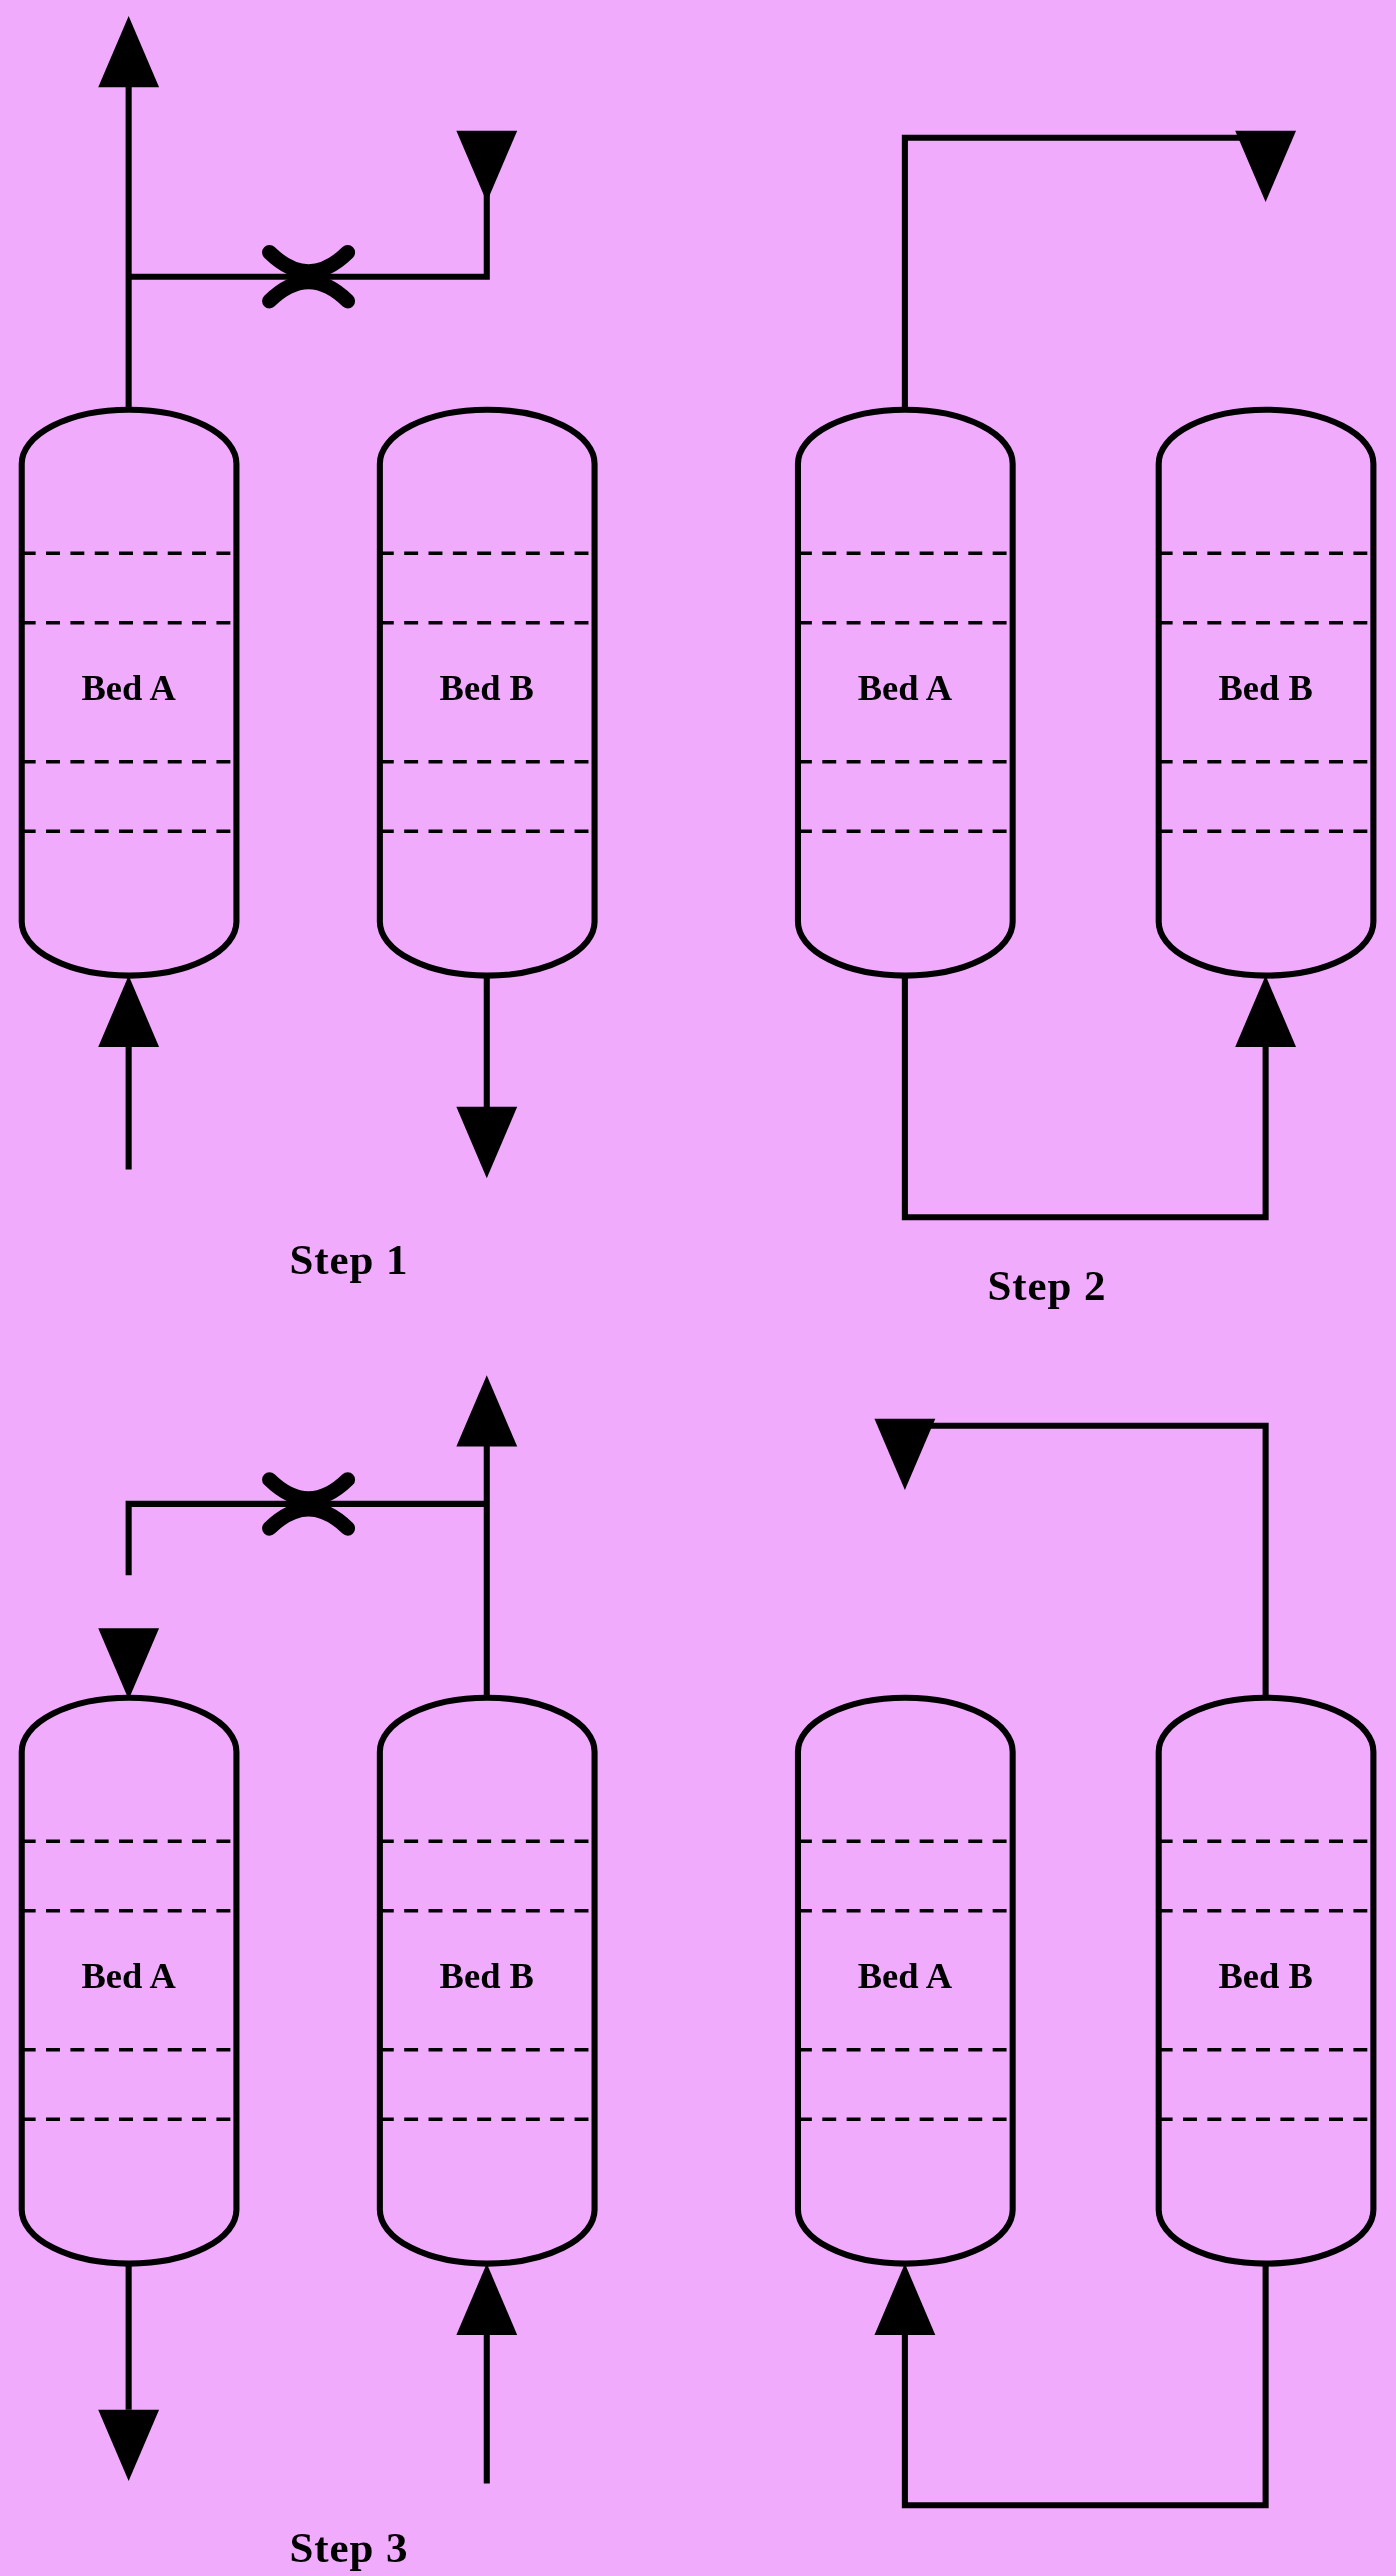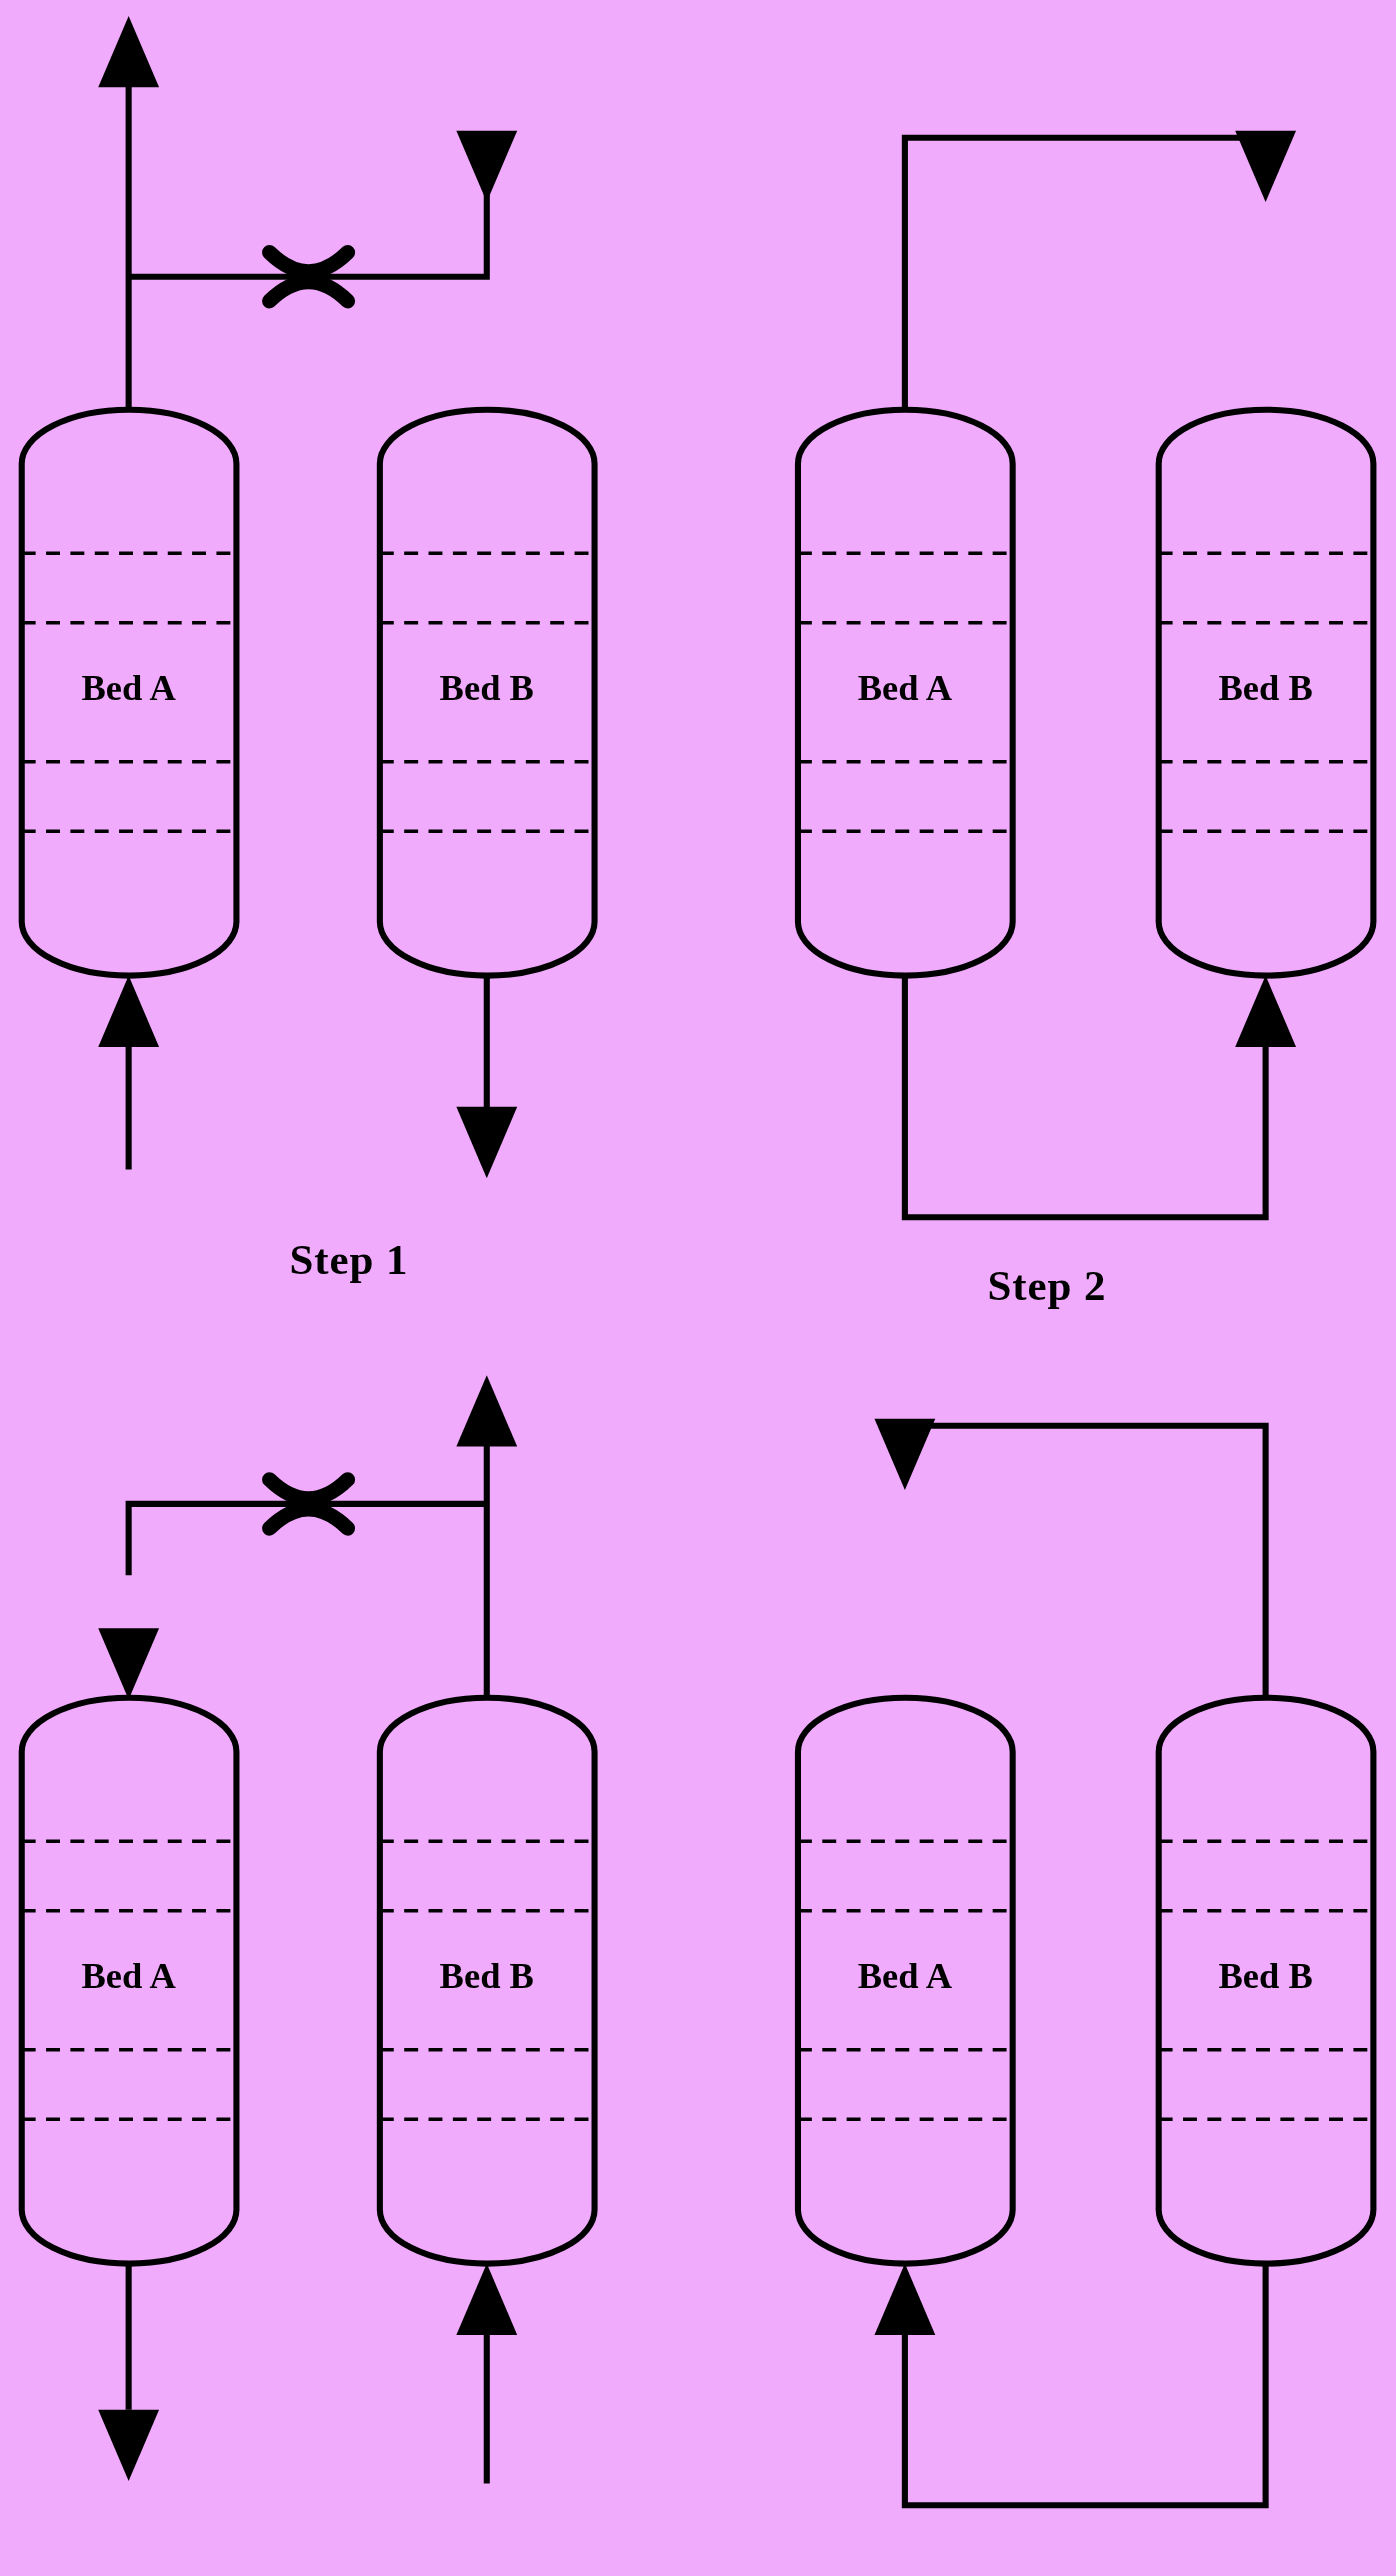--- a/index.html
+++ b/index.html
@@ -193,20 +193,21 @@
 
       <g fill="none" stroke="#000000" stroke-width="17" stroke-linecap="round">
         <path d="M 310 220 Q 355 264 400 220"></path>
         <path d="M 310 276 Q 355 232 400 276"></path>
       </g>
 
       <text class="bed-label" x="148" y="805" text-anchor="middle">Bed A</text>
       <text class="bed-label" x="560" y="805" text-anchor="middle">Bed B</text>
     </svg>
   </div>
+  <div class="step-caption" style="left:0px;top:2523px;">Step 3</div>
 
   <div class="panel" style="left:698px;top:1288px;">
     <svg viewBox="0 0 803 1481" xmlns="http://www.w3.org/2000/svg">
       <g fill="none" stroke="#000000" stroke-width="7">
 
         <g>
           <path d="M 115 533 A 123.5 62 0 0 1 362 533 L 362 1060 A 123.5 62 0 0 1 115 1060 Z"></path>
         </g>
 
         <g>

